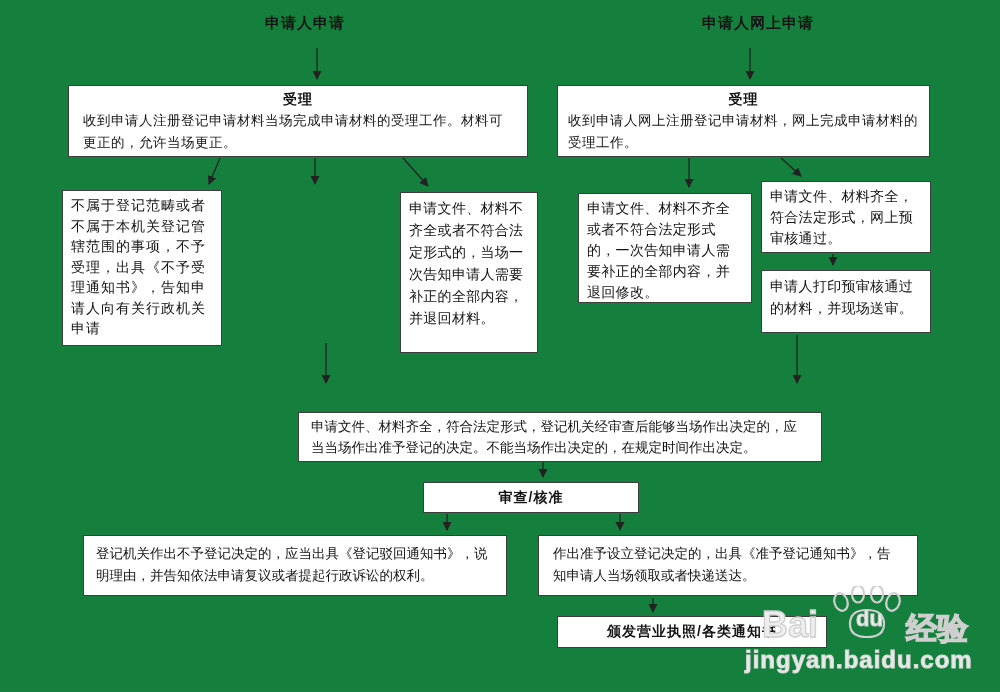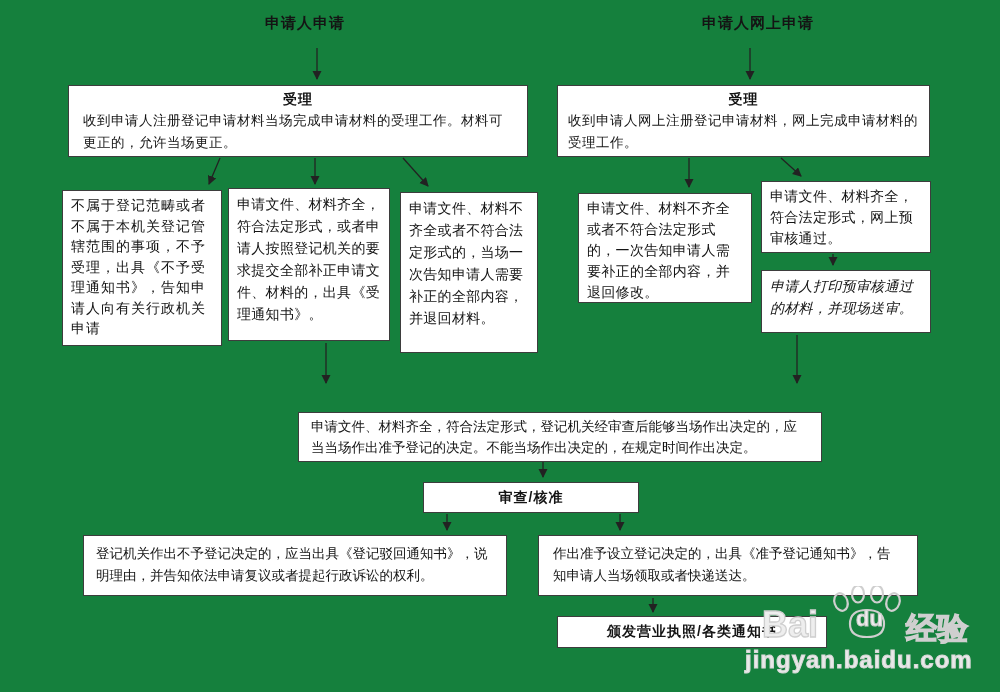--- a/index.html
+++ b/index.html
@@ -96,37 +96,34 @@
 
   <div class="node wide" style="left:557px; top:85px; width:373px; height:72px; padding:3px 10px; letter-spacing:0.5px;">
     <div class="node-title">受理</div>
     <div class="node-body">收到申请人网上注册登记申请材料，网上完成申请材料的受理工作。</div>
   </div>
 
   <div class="node side" style="left:62px; top:190px; width:160px; height:156px; line-height:20.5px; letter-spacing:1px;">
     <div class="node-body">不属于登记范畴或者不属于本机关登记管辖范围的事项，不予受理，出具《不予受理通知书》，告知申请人向有关行政机关申请</div>
   </div>
 
-  <div class="node side" style="left:228px; top:188px; width:162px; height:153px; line-height:22px;">
-    <div class="node-body">申请文件、材料齐全，符合法定形式，或者申请人按照登记机关的要求提交全部补正申请文件、材料的，出具《受理通知书》。</div>
-  </div>
 
   <div class="node side" style="left:400px; top:192px; width:138px; height:161px; line-height:22px;">
     <div class="node-body">申请文件、材料不齐全或者不符合法定形式的，当场一次告知申请人需要补正的全部内容，并退回材料。</div>
   </div>
 
   <div class="node side" style="left:761px; top:181px; width:170px; height:72px; line-height:21px;">
     <div class="node-body">申请文件、材料齐全，符合法定形式，网上预审核通过。</div>
   </div>
 
   <div class="node side" style="left:578px; top:193px; width:174px; height:110px; line-height:21px;">
     <div class="node-body">申请文件、材料不齐全或者不符合法定形式的，一次告知申请人需要补正的全部内容，并退回修改。</div>
   </div>
 
-  <div class="node side" style="left:761px; top:270px; width:170px; height:63px; line-height:22px; font-style:italic;">
+  <div class="node side" style="left:761px; top:270px; width:170px; height:63px; line-height:22px; ">
     <div class="node-body">申请人打印预审核通过的材料，并现场送审。</div>
   </div>
 
   <div class="node wide" style="left:298px; top:388px; width:524px; height:50px; padding:3px 12px; line-height:21px;margin-top:24px;">
     <div class="node-body">申请文件、材料齐全，符合法定形式，登记机关经审查后能够当场作出决定的，应当当场作出准予登记的决定。不能当场作出决定的，在规定时间作出决定。</div>
   </div>
 
   <div class="node label-node" style="left:423px; top:482px; width:216px; height:31px;">
     <span>审查/核准</span>
   </div>

